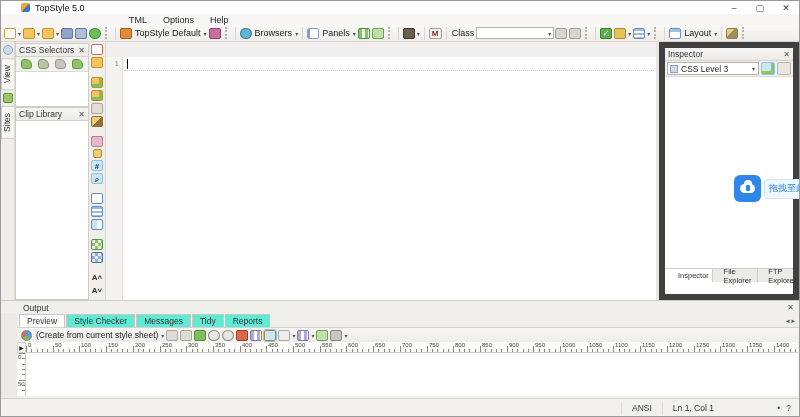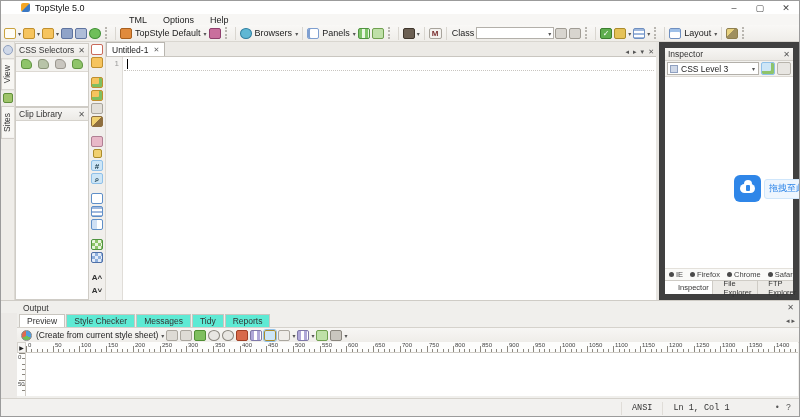--- a/index.html
+++ b/index.html
@@ -163,21 +163,21 @@
   .tick { position:absolute; bottom:0; width:1px; height:3px; background:#8a867e; }
   .tick.major { height:6px; }
   .rlabel { position:absolute; top:0; font-size:6px; color:#444; }
   .vtick { position:absolute; right:0; height:1px; width:3px; background:#8a867e; }
   .vtick.major { width:6px; }
   .vlabel { position:absolute; left:1px; font-size:6px; color:#444; }
   .preview { left:25px; top:352px; width:772px; height:43px; background:#fff; }
   .out-left { left:0; top:312px; width:16px; height:85px; background:#eceae7; }
 
   
-  .statusbar { left:0; top:397px; width:798px; height:19px; background:#f2f1ef; border-top:1px solid #d5d2cc; border-radius:0 0 3px 3px; display:flex; align-items:center; font-size:8.5px; color:#333;font-family:Liberation Mono, monospace; }
+  .statusbar { left:0; top:397px; width:798px; height:19px; background:#f2f1ef; border-top:1px solid #d5d2cc; border-radius:0 0 3px 3px; display:flex; align-items:center; font-size:8.5px; color:#333; }
   .st-cell { padding:0 10px; border-left:1px solid #e0ddd8; height:13px; display:flex; align-items:center; }
   .st-enc { margin-left:620px; }
   .st-icons { margin-left:auto; margin-right:8px; display:flex; align-items:center; }
   .st-icons span { margin-left:6px; color:#555; }
 </style>
 </head>
 <body>
 
 <div class="win">
 
@@ -302,32 +302,20 @@
     <div class="vic v-lines"></div>
     <div class="vic v-split"></div>
     <div class="vsp"></div>
     <div class="vic v-chk1"></div>
     <div class="vic v-chk2"></div>
     <div class="vsp"></div>
     <div class="vic v-az">A˄</div>
     <div class="vic v-az">A˅</div>
   </div>
 
-  <div class="abs edtabs">
-    <div class="edtab">
-      <span>Untitled-1</span>
-      <span class="x">✕</span>
-    </div>
-    <div class="tabctl">
-      <span>◂</span>
-      <span>▸</span>
-      <span>▾</span>
-      <span>✕</span>
-    </div>
-  </div>
 
   <div class="abs editor">
     <div class="abs gutter">
       <div class="lnum">1</div>
     </div>
     <div class="caret"></div>
     <div class="dotline"></div>
   </div>
 
   <div class="abs vsplit"></div>
@@ -340,39 +328,20 @@
     <div class="insp-combo-row">
       <div class="insp-combo">
         <span class="pre"></span>
         <span>CSS Level 3</span>
         <span class="dd">▾</span>
       </div>
       <div class="insp-btn ib1"></div>
       <div class="insp-btn ib2"></div>
     </div>
     <div class="insp-body"></div>
-    <div class="browser-row">
-
-    <div class="brw">
-        <span class="dot"></span>
-        <span class="lbl">IE</span>
-      </div>
-        <div class="brw">
-        <span class="dot"></span>
-        <span class="lbl">Firefox</span>
-      </div>
-        <div class="brw">
-        <span class="dot"></span>
-        <span class="lbl">Chrome</span>
-      </div>
-        <div class="brw">
-        <span class="dot"></span>
-        <span class="lbl">Safari</span>
-      </div>
-      </div>
     <div class="insp-tabs">
 
     <div class="instab active">
         <span class="tic"></span>
         <span>Inspector</span>
       </div>
         <div class="instab">
         <span class="tic"></span>
         <span>File Explorer</span>
       </div>

